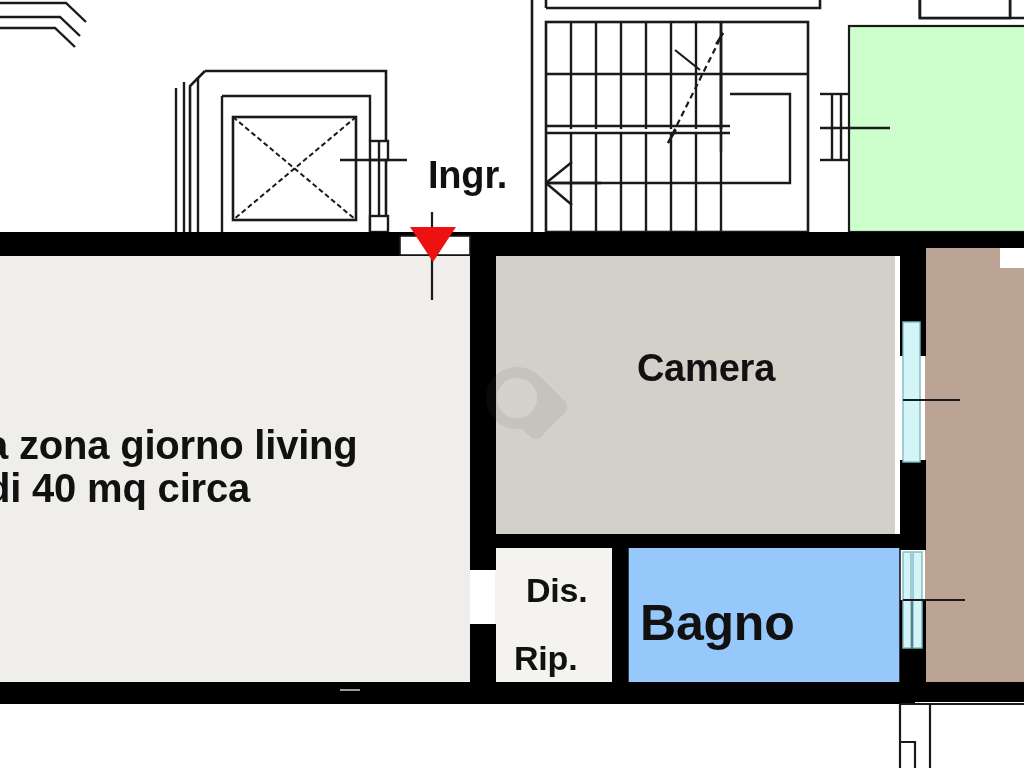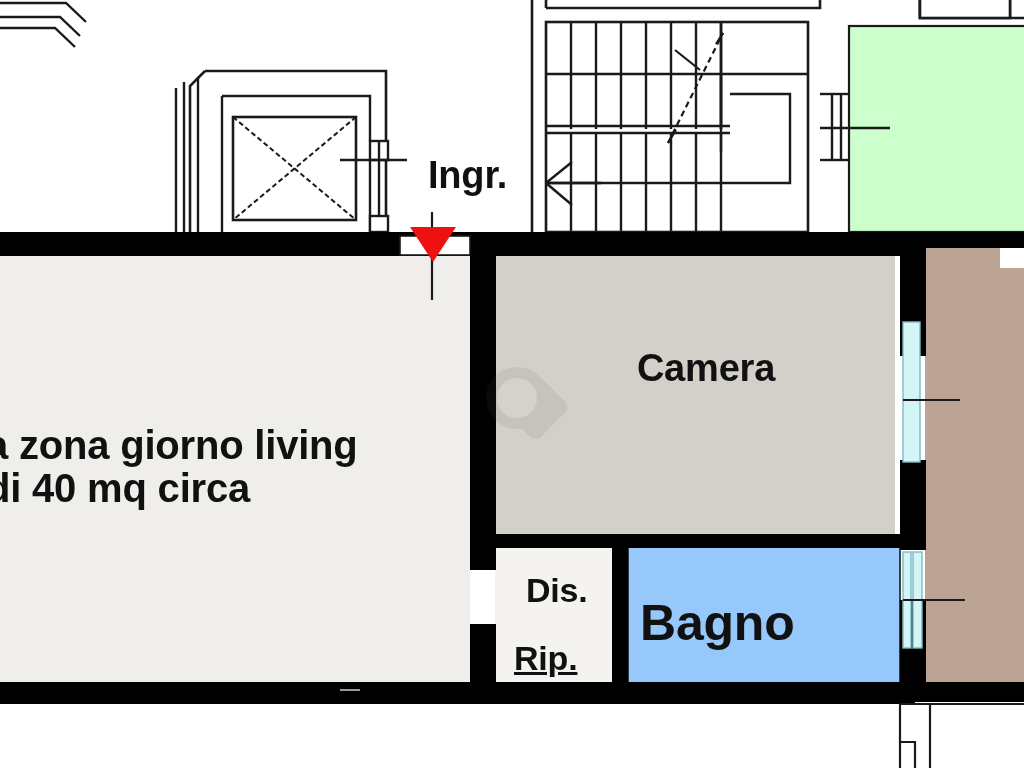--- a/index.html
+++ b/index.html
@@ -28,21 +28,21 @@
   .lbl.center{text-align:center;}
 
   #lbl-vista{left:8px;top:278px;font-size:40px;}
   #lbl-living{left:-14px;top:424px;font-size:40px;}
   #lbl-living .l2{display:block;}
   #lbl-ingr{left:388px;top:155px;font-size:38px;margin-left:40px;}
   #lbl-camera{left:556px;top:348px;font-size:38px;width:300px;text-align:center;}
   #lbl-camera .l2{display:block;}
   #lbl-bagno{left:640px;top:596px;font-size:50px;width:250px;text-align:left;}
   #lbl-dis{left:514px;top:572px;font-size:34px;margin-left:12px;}
-  #lbl-rip{left:514px;top:640px;font-size:34px;text-decoration:underline;}
+  #lbl-rip{left:514px;top:640px;font-size:34px;}
   #lbl-portico{left:934px;top:440px;font-size:38px;}
   #lbl-portico .l2{display:block;}
 </style>
 </head>
 <body>
 
 <div id="stage">
 
   <div class="svgwrap">
   <svg viewBox="0 0 1024 768" xmlns="http://www.w3.org/2000/svg" shape-rendering="geometricPrecision">

